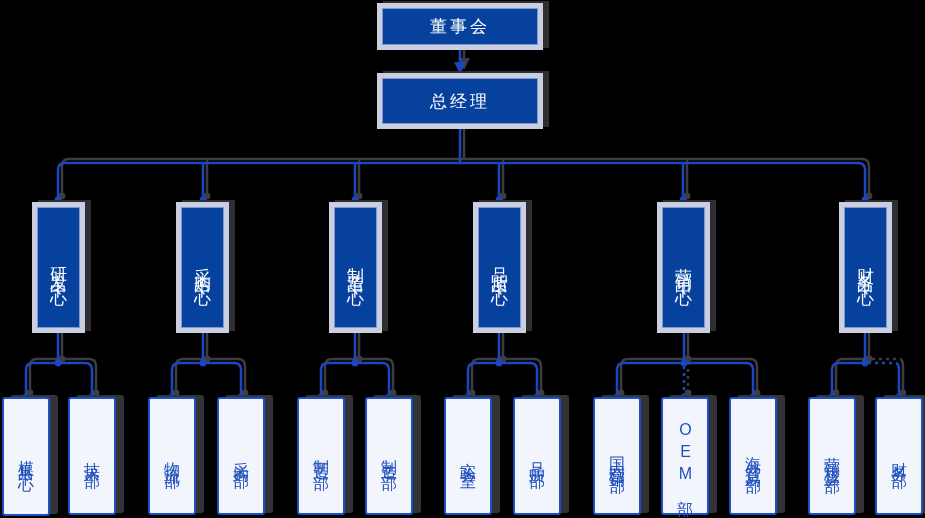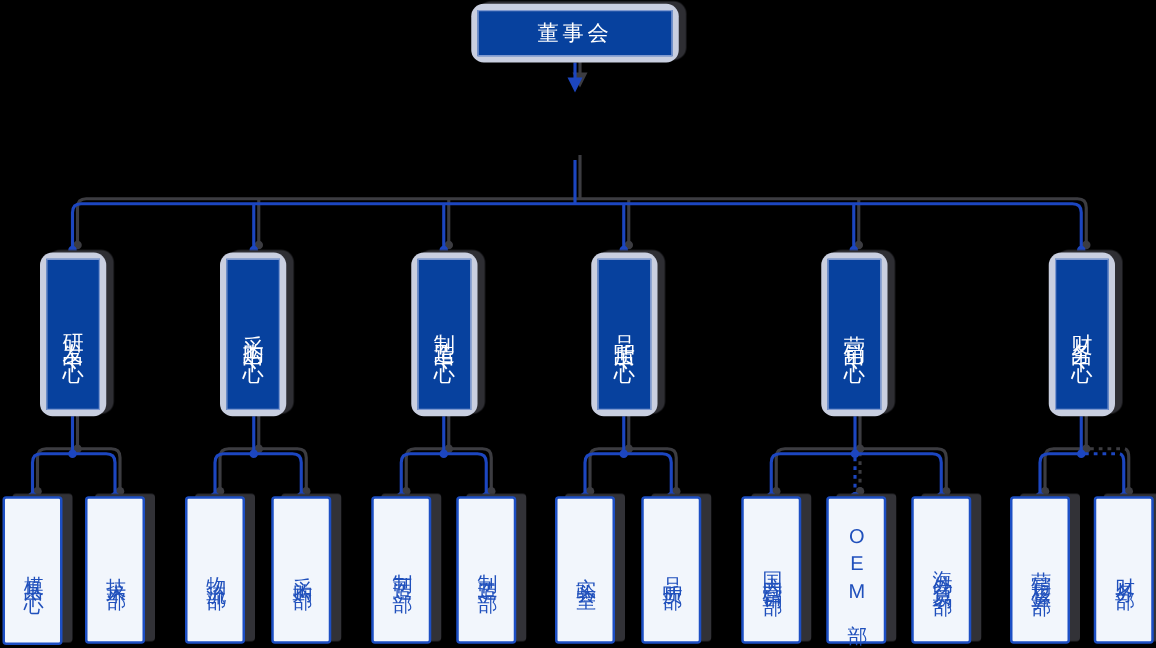--- a/index.html
+++ b/index.html
@@ -14,21 +14,20 @@
   #wires{
     position:absolute;left:0;top:0;width:925px;height:518px;
     filter:drop-shadow(4px -4px 0 #3c3c41);
   }
   
   .node{position:absolute;box-sizing:border-box;}
   .framed{
     background:#c9cfe0;
     padding:5px;
     filter:drop-shadow(6px -2px 0 #2e2e33);
-    border-radius:10px;
   }
   .framed .inner{
     width:100%;height:100%;
     box-sizing:border-box;
     background:#07419e;
     border:1px solid #7e99d0;
     display:flex;align-items:center;justify-content:center;
     color:#fff;
   }
   .lv1 .inner{font-size:17px;letter-spacing:3px;}
@@ -119,20 +118,25 @@
         <circle cx="832" cy="397" r="3.4"></circle>
         <circle cx="899" cy="397" r="3.4"></circle>
       </g>
   </svg>
 
   <div class="node framed lv1" style="left:377px;top:3px;width:166px;height:47px">
     <div class="inner">
         <span>董事会</span>
       </div>
   </div>
+  <div class="node framed lv1" style="left:377px;top:73px;width:166px;height:56px">
+    <div class="inner">
+        <span>总经理</span>
+      </div>
+  </div>
 
   <div class="node framed lv2" style="left:32px;top:202px;width:53px;height:131px">
     <div class="inner">
         <span class="vtext">研发中心</span>
       </div>
   </div>
   <div class="node framed lv2" style="left:176px;top:202px;width:53px;height:131px">
     <div class="inner">
         <span class="vtext">采购中心</span>
       </div>

